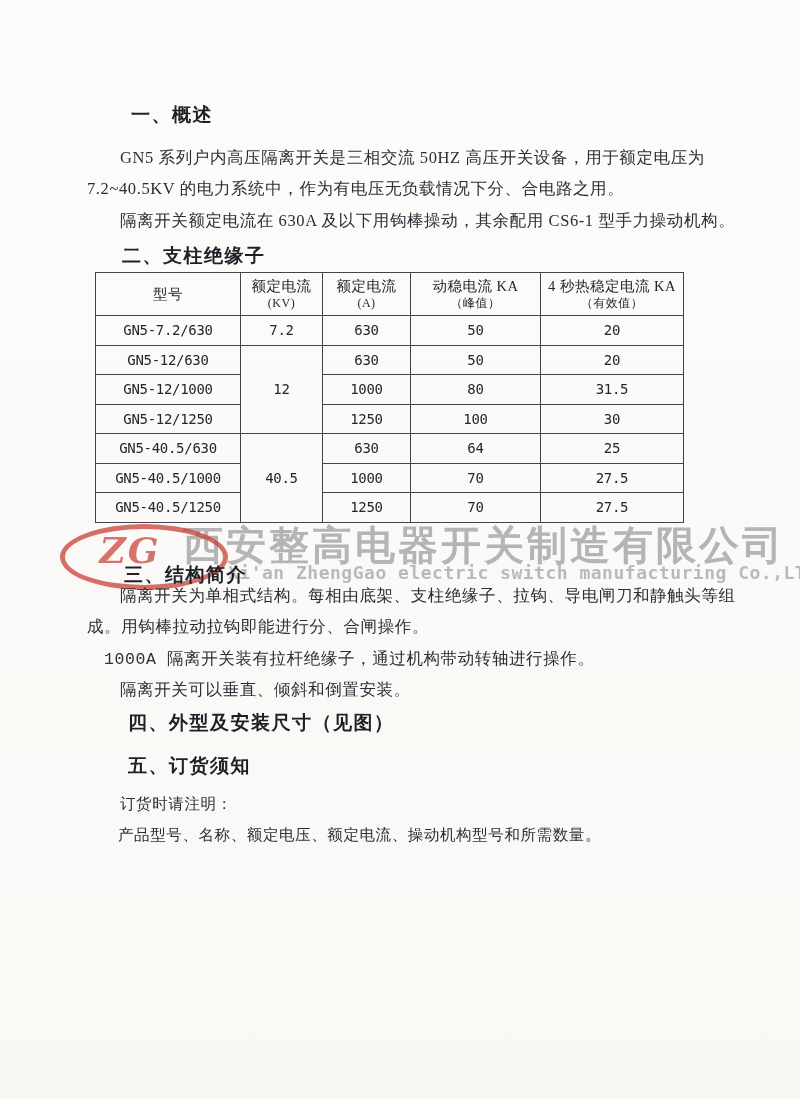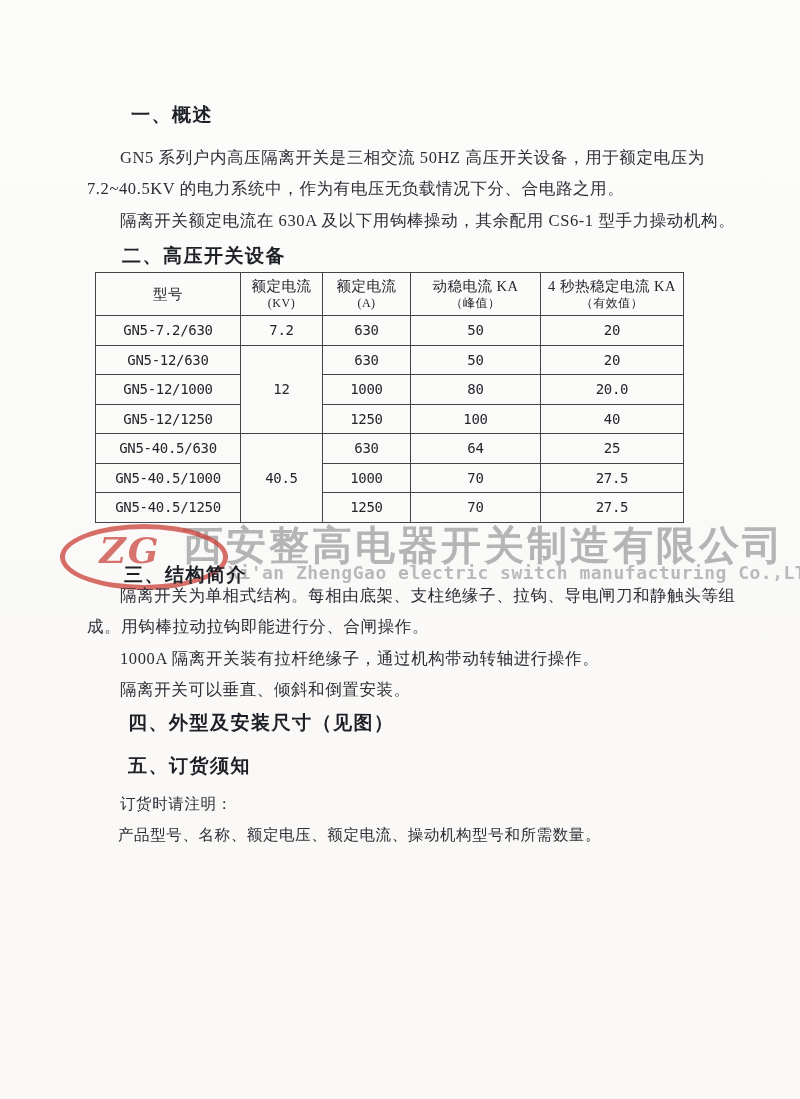--- a/index.html
+++ b/index.html
@@ -124,21 +124,21 @@
   <div class="watermark-en">Xi'an ZhengGao electric switch manufacturing Co.,LTD</div>
   <div class="logo-ellipse">
     <span class="logo-text">ZG</span>
   </div>
 
   <h2 class="line heading" style="left:131px; top:102px;">一、概述</h2>
   <div class="line" style="left:120px; top:147px;">GN5 系列户内高压隔离开关是三相交流 50HZ 高压开关设备，用于额定电压为</div>
   <div class="line" style="left:87px; top:178px;">7.2~40.5KV 的电力系统中，作为有电压无负载情况下分、合电路之用。</div>
   <div class="line" style="left:120px; top:210px;">隔离开关额定电流在 630A 及以下用钩棒操动，其余配用 CS6-1 型手力操动机构。</div>
 
-  <h2 class="line heading" style="left:122px; top:243px;">二、高压开关设备</h2>
+  <h2 class="line heading" style="left:122px; top:243px;">二、支柱绝缘子</h2>
 
   <table class="spec-table">
     <colgroup>
       <col style="width:145px">
         <col style="width:82px">
         <col style="width:88px">
         <col style="width:130px">
         <col style="width:143px">
     </colgroup>
     <thead>
@@ -176,27 +176,27 @@
         <td class="cell-model">GN5-12/630</td>
         <td class="cell-num" rowspan="3">12</td>
         <td class="cell-num">630</td>
         <td class="cell-num">50</td>
         <td class="cell-num">20</td>
       </tr>
       <tr>
         <td class="cell-model">GN5-12/1000</td>
         <td class="cell-num">1000</td>
         <td class="cell-num">80</td>
-        <td class="cell-num">20.0</td>
+        <td class="cell-num">31.5</td>
       </tr>
       <tr>
         <td class="cell-model">GN5-12/1250</td>
         <td class="cell-num">1250</td>
         <td class="cell-num">100</td>
-        <td class="cell-num">40</td>
+        <td class="cell-num">30</td>
       </tr>
       <tr>
         <td class="cell-model">GN5-40.5/630</td>
         <td class="cell-num" rowspan="3">40.5</td>
         <td class="cell-num">630</td>
         <td class="cell-num">64</td>
         <td class="cell-num">25</td>
       </tr>
       <tr>
         <td class="cell-model">GN5-40.5/1000</td>
@@ -209,21 +209,21 @@
         <td class="cell-num">1250</td>
         <td class="cell-num">70</td>
         <td class="cell-num">27.5</td>
       </tr>
     </tbody>
   </table>
 
   <h2 class="line heading" style="left:124px; top:536px;margin-top:26px;">三、结构简介</h2>
   <div class="line" style="left:120px; top:585px;">隔离开关为单相式结构。每相由底架、支柱绝缘子、拉钩、导电闸刀和静触头等组</div>
   <div class="line" style="left:87px; top:616px;">成。用钩棒拉动拉钩即能进行分、合闸操作。</div>
-  <div class="line" style="left:120px; top:648px;">1000A 隔离开关装有拉杆绝缘子，通过机构带动转轴进行操作。</div>
+  <div class="line" style="left:104px; top:648px;font-family:Liberation Mono, monospace;">1000A 隔离开关装有拉杆绝缘子，通过机构带动转轴进行操作。</div>
   <div class="line" style="left:120px; top:679px;">隔离开关可以垂直、倾斜和倒置安装。</div>
 
   <h2 class="line heading" style="left:128px; top:710px;">四、外型及安装尺寸（见图）</h2>
 
   <h2 class="line heading" style="left:128px; top:753px;">五、订货须知</h2>
   <div class="line" style="left:120px; top:794px; font-size:15.5px;">订货时请注明：</div>
   <div class="line" style="left:118px; top:825px; font-size:15.5px;">产品型号、名称、额定电压、额定电流、操动机构型号和所需数量。</div>
 
 </div>
 

